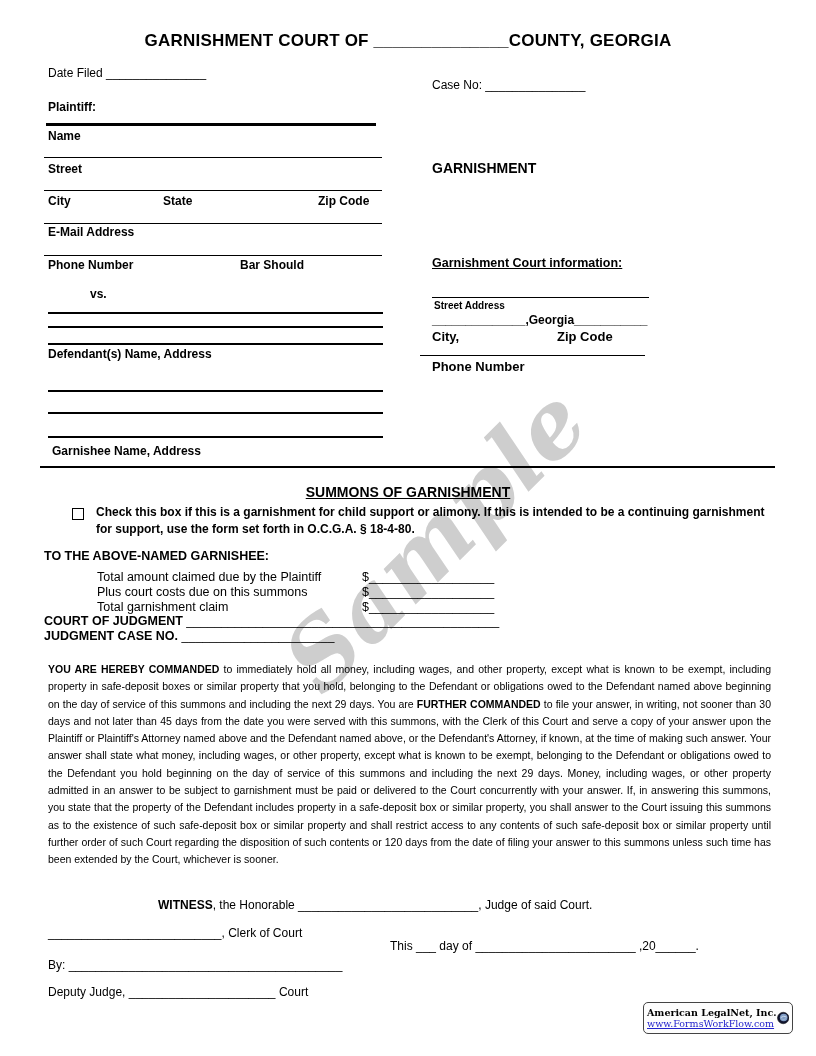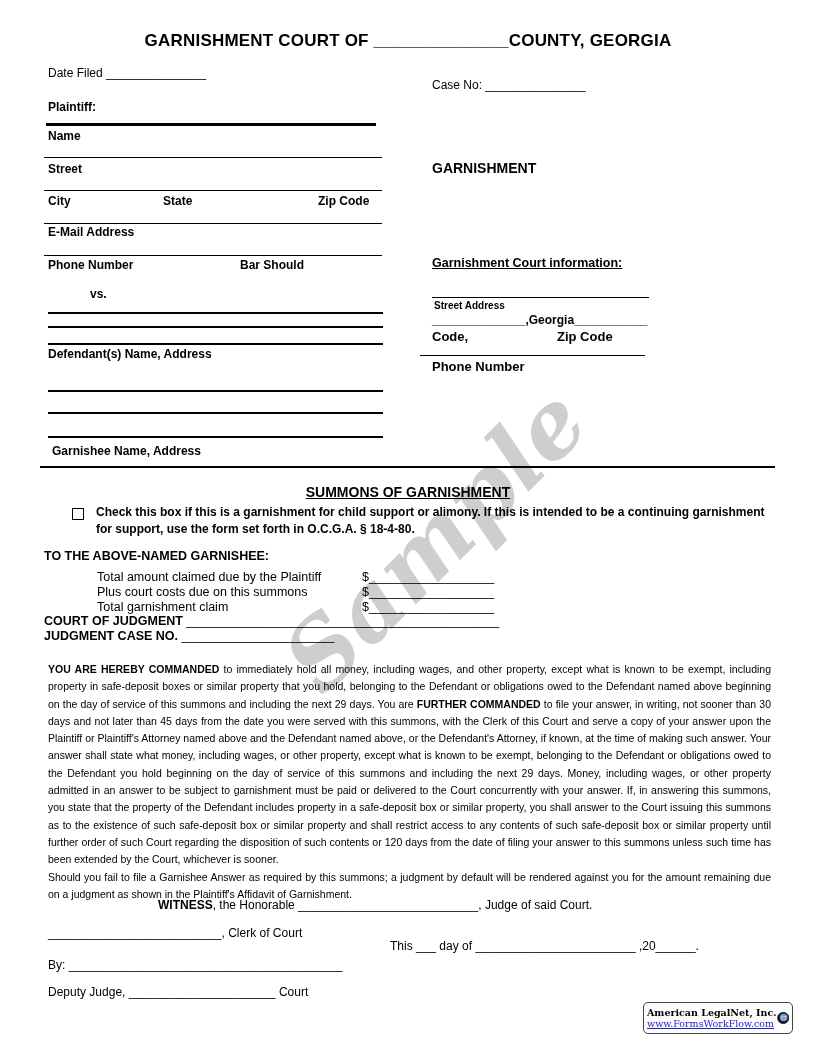--- a/index.html
+++ b/index.html
@@ -94,21 +94,21 @@
     <div class="rule2" style="left:48px; top:412px; width:335px;"></div>
     <div class="rule2" style="left:48px; top:436px; width:335px;"></div>
     <div class="abs lbl12b" style="left:52px; top:444px;">Garnishee Name, Address</div>
 
     <div class="abs garn-head" style="left:432px; top:160px;">GARNISHMENT</div>
     <div class="abs court-info" style="left:432px; top:256px;">Garnishment Court information:</div>
 
     <div class="rule" style="left:432px; top:297px; width:217px;"></div>
     <div class="abs lbl10b" style="left:434px; top:300px;">Street Address</div>
     <div class="abs lbl12b" style="left:432px; top:313px;">______________,Georgia___________</div>
-    <div class="abs lbl13b" style="left:432px; top:329px;">Code,</div>
+    <div class="abs lbl13b" style="left:432px; top:329px;">City,</div>
     <div class="abs lbl13b" style="left:557px; top:329px;">Zip Code</div>
     <div class="rule" style="left:420px; top:355px; width:225px;"></div>
     <div class="abs lbl13b" style="left:432px; top:359px;">Phone Number</div>
 
     <div class="rule2" style="left:40px; top:466px; width:735px;"></div>
 
     <div class="abs summons-head" style="left:0; top:484px;">
       <span>SUMMONS OF GARNISHMENT</span>
     </div>
 
@@ -128,21 +128,20 @@
 
     <div class="abs claim" style="left:44px; top:614px;">
       <span class="b">COURT OF JUDGMENT </span><span>_____________________________________________</span>
     </div>
     <div class="abs claim" style="left:44px; top:629px;">
       <span class="b">JUDGMENT CASE NO. </span><span>______________________</span>
     </div>
 
     <div class="abs bodytext" style="left:48px; top:661px;">
       <p><span class="b">YOU ARE HEREBY COMMANDED</span><span> to immediately hold all money, including wages, and other property, except what is known to be exempt, including property in safe-deposit boxes or similar property that you hold, belonging to the Defendant or obligations owed to the Defendant named above beginning on the day of service of this summons and including the next 29 days. You are </span><span class="b">FURTHER COMMANDED</span><span> to file your answer, in writing, not sooner than 30 days and not later than 45 days from the date you were served with this summons, with the Clerk of this Court and serve a copy of your answer upon the Plaintiff or Plaintiff's Attorney named above and the Defendant named above, or the Defendant's Attorney, if known, at the time of making such answer. Your answer shall state what money, including wages, or other property, except what is known to be exempt, belonging to the Defendant or obligations owed to the Defendant you hold beginning on the day of service of this summons and including the next 29 days. Money, including wages, or other property admitted in an answer to be subject to garnishment must be paid or delivered to the Court concurrently with your answer.  If, in answering this summons, you state that the property of the Defendant includes property in a safe-deposit box or similar property, you shall answer to the Court issuing this summons as to the existence of such safe-deposit box or similar property and shall restrict access to any contents of such safe-deposit box or similar property until further order of such Court regarding the disposition of such contents or 120 days from the date of filing your answer to this summons unless such time has been extended by the Court, whichever is sooner.</span></p>
-      <p>Should you fail to file a Garnishee Answer as required by this summons; a judgment by default will be rendered against you for the amount remaining due on a judgment as shown in the Plaintiff's Affidavit of Garnishment.</p>
     </div>
 
     <div class="abs foot" style="left:158px; top:898px;">
       <span class="b">WITNESS</span><span>, the Honorable ___________________________, Judge of said Court.</span>
     </div>
 
     <div class="abs foot" style="left:48px; top:926px;">__________________________, Clerk of Court</div>
     <div class="abs foot" style="left:390px; top:939px;">This ___ day of ________________________ ,20______.</div>
     <div class="abs foot" style="left:48px; top:958px;">By: _________________________________________</div>
     <div class="abs foot" style="left:48px; top:985px;">Deputy Judge, ______________________ Court</div>

